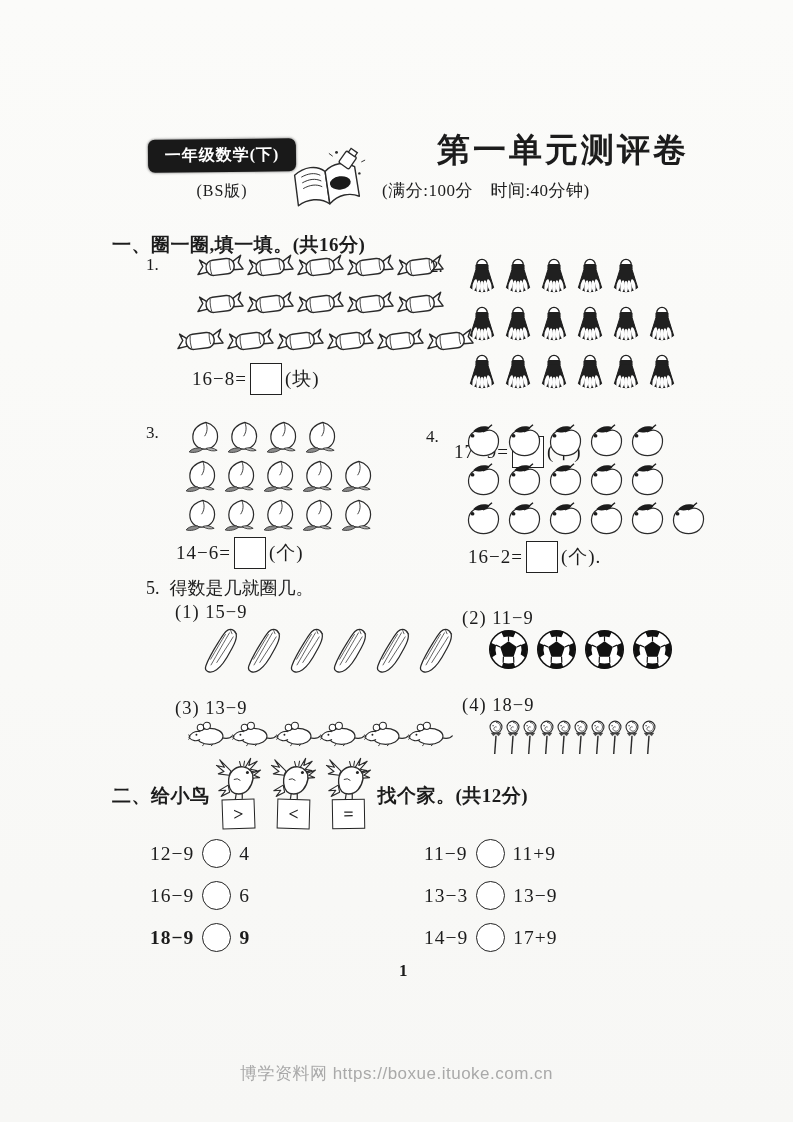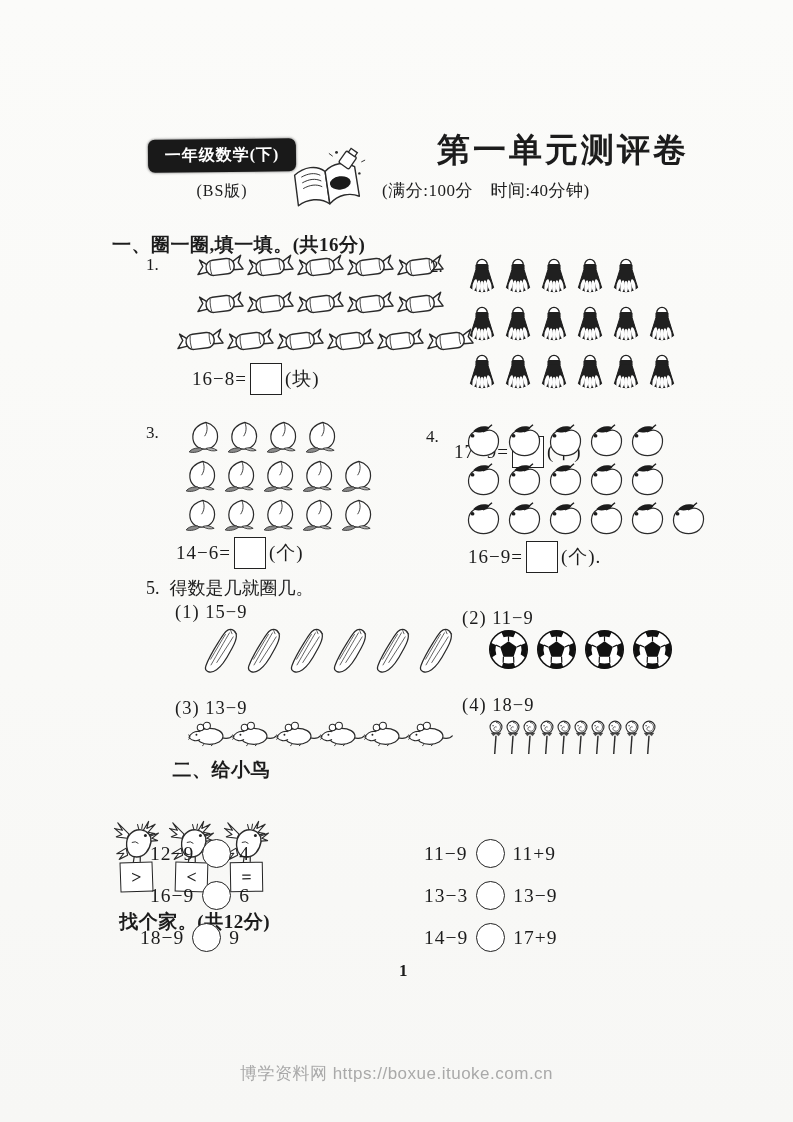--- a/index.html
+++ b/index.html
@@ -67,35 +67,35 @@
   .p5h{position:absolute;left:146px;top:576px;font-size:18px;}
   .p5h .n{margin-right:10px;}
   .part-label{position:absolute;font-size:18.5px;letter-spacing:1px;}
   .part-row{position:absolute;display:flex;align-items:flex-end;}
   .lab1{left:175px;top:602px;} .row1{left:201px;top:623px;}
   .lab2{left:462px;top:608px;} .row2{left:488px;top:629px;}
   .lab3{left:175px;top:698px;} .row3p{left:188px;top:720px;}
   .lab4{left:462px;top:695px;} .row4{left:488px;top:713px;}
 
   
-  .s2bar{position:absolute;left:112px;top:757px;display:flex;align-items:flex-end;gap:17px;flex-direction:column;}
+  .s2bar{position:absolute;left:112px;top:757px;display:flex;align-items:flex-end;gap:5px;}
   .s2bar .txt{font-size:19px;font-weight:bold;padding-bottom:20px;letter-spacing:.5px;}
   .birdgroup{display:flex;gap:7px;align-items:flex-end;}
   .bird-unit{display:flex;flex-direction:column;align-items:center;width:48px;}
   .bird-unit svg{width:47px;height:45px;margin-bottom:-3px;}
   .symbox{width:31px;height:28px;border:1.7px solid #222;background:#fff;
     display:flex;align-items:center;justify-content:center;
     font-size:18px;font-weight:bold;}
   .bird-unit:nth-child(1) .symbox{transform:rotate(-2deg);}
   .bird-unit:nth-child(2) .symbox{transform:rotate(1.5deg);}
   .bird-unit:nth-child(3) .symbox{transform:rotate(-1deg);}
 
   .cmp{position:absolute;display:flex;align-items:center;gap:8px;font-size:19.5px;letter-spacing:1px;}
   .ring{width:27px;height:27px;border:1.6px solid #222;border-radius:50%;background:#fff;flex:none;}
-  .cl1{left:150px;top:839px;} .cl2{left:150px;top:881px;} .cl3{left:140px;top:923px;}
+  .cl1{left:150px;top:839px;} .cl2{left:150px;top:881px;} .cl3{left:150px;top:923px;font-weight:bold;}
   .cr1{left:424px;top:839px;} .cr2{left:424px;top:881px;} .cr3{left:424px;top:923px;}
 
   
   .pageno{position:absolute;left:399px;top:961px;font-size:17px;font-weight:bold;}
   .footer{position:absolute;left:0;top:1062px;width:100%;text-align:center;
     color:#a9a9a9;font-size:17px;font-family:"Liberation Sans", sans-serif;letter-spacing:.5px;}
 </style>
 </head>
 <body>
 
@@ -448,21 +448,21 @@
           </svg>
           <svg class="pic pic-apple" viewBox="0 0 48 42">
             <use href="#sym-apple"></use>
           </svg>
           <svg class="pic pic-apple" viewBox="0 0 48 42">
             <use href="#sym-apple"></use>
           </svg>
         </div>
     </div>
     <div class="equation">
-      <span>16−9=</span>
+      <span>16−2=</span>
         <span class="ansbox"></span>
         <span>(个).</span>
     </div>
   </div>
 
   <div class="p5h">
     <span class="n">5.</span><span>得数是几就圈几。</span>
   </div>
 
   <div class="part-label lab1">(1) 15−9</div>

